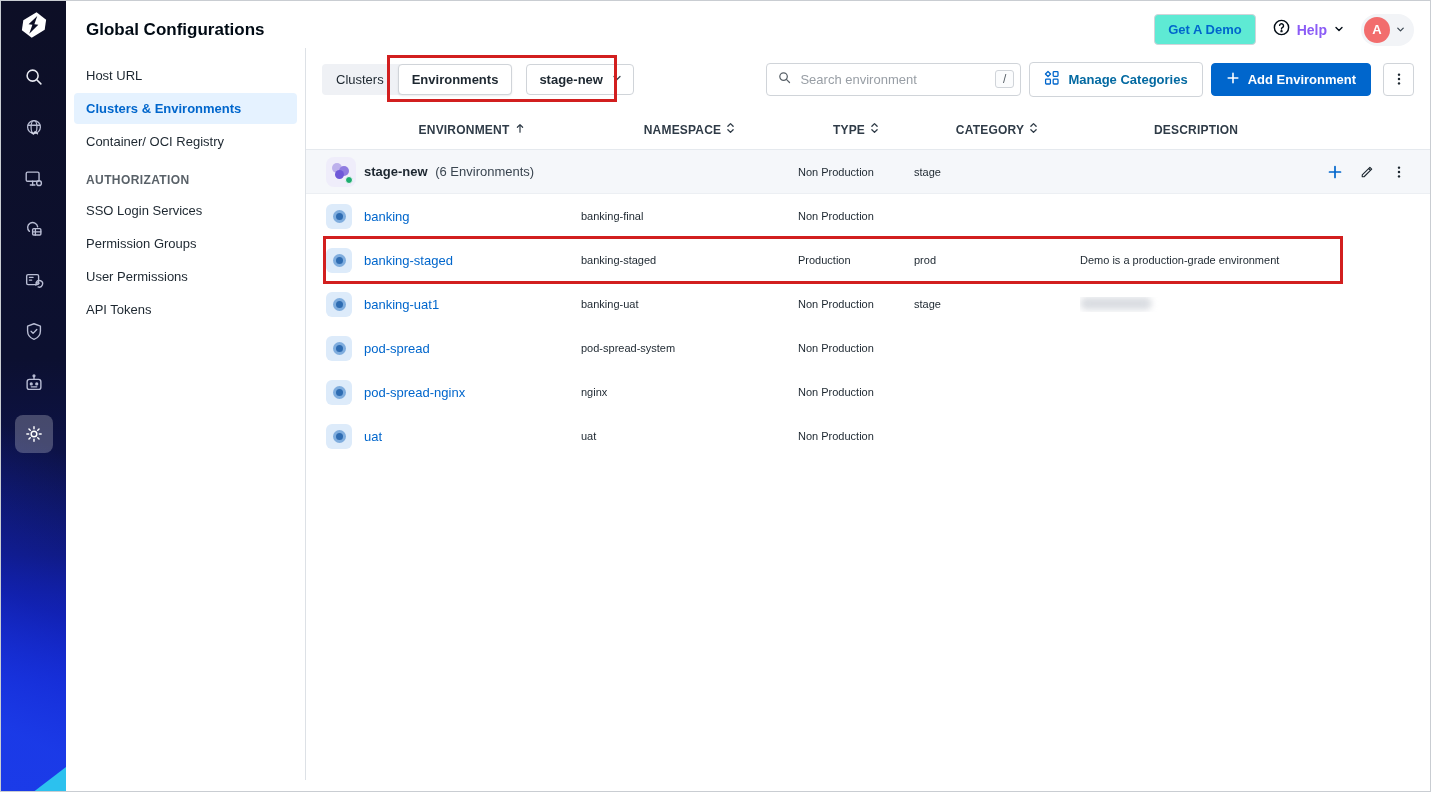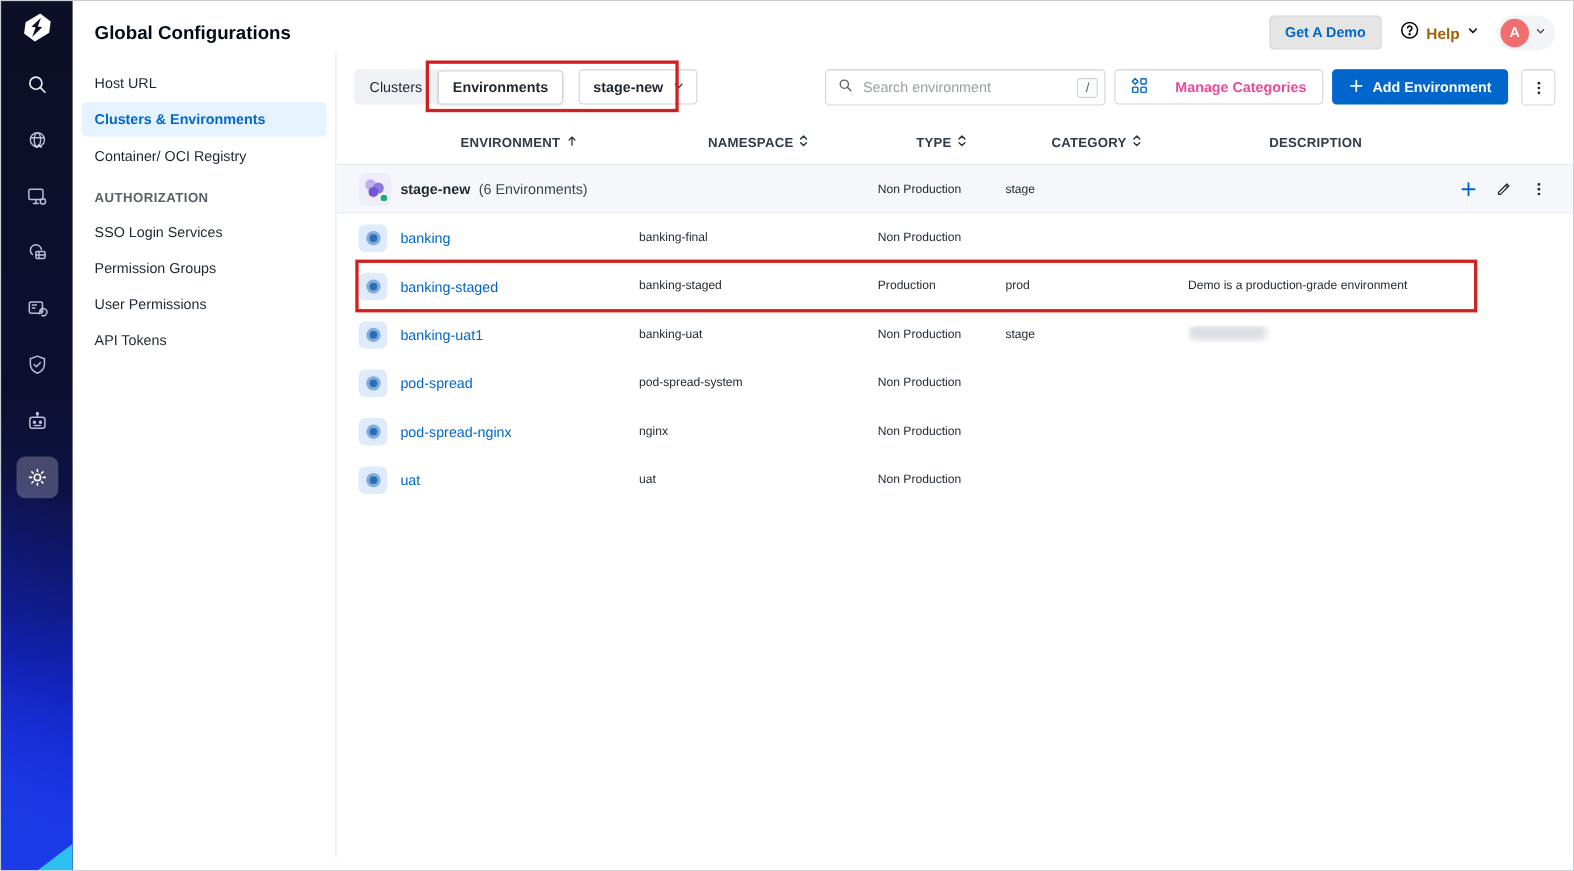--- a/index.html
+++ b/index.html
@@ -39,26 +39,26 @@
 
   
   .top-header {
     position: absolute; left: 65px; top: 0; right: 0; height: 58px;
     background: #fff; border-bottom: 1px solid #e0e3e7;
     display: flex; align-items: center; padding: 0 16px 0 20px;
   }
   .page-title { font-size: 17px; font-weight: 700; color: #000a14; }
   .header-right { margin-left: auto; display: flex; align-items: center; gap: 16px; }
   .demo-btn {
-    background: #e5e5e5; border: 1px solid #d0d4d9; border-radius: 4px;
+    background: #5eead4; border: 1px solid #d0d4d9; border-radius: 4px;
     color: #0066cc; font-weight: 700; font-size: 13px; padding: 7px 13px; cursor: pointer;
     font-family: inherit;
   }
   .help-wrap { display:flex; align-items:center; gap:6px; cursor:pointer; }
-  .help-label { font-size: 14px; font-weight: 700; color: #a16207; }
+  .help-label { font-size: 14px; font-weight: 700; color: #8b5cf6; }
   .avatar-pill {
     display:flex; align-items:center; gap:5px; background:#f2f4f7;
     border-radius: 16px; padding: 3px 8px 3px 3px; cursor:pointer;
   }
   .avatar-circle {
     width: 26px; height: 26px; border-radius: 50%; background: #f26d6d;
     color:#fff; font-size: 13px; font-weight: 700; display:flex; align-items:center; justify-content:center;
   }
 
   
@@ -74,21 +74,21 @@
   }
   .nav-item.active { background: #e5f2ff; color: #0066cc; font-weight: 700; }
   .nav-section-label {
     font-size: 12px; font-weight: 700; color: #596168; letter-spacing: .4px;
     padding: 14px 12px 8px; text-transform: uppercase;
   }
 
   
   .main { position: absolute; left: 305px; top: 47px; right: 0; bottom: 0; background: #fff; }
 
-  .toolbar { display: flex; padding: 15px 16px; gap: 8px; height: 62px; }
+  .toolbar { display: flex; align-items: center; padding: 15px 16px; gap: 8px; height: 62px; }
   .segmented { display: flex; align-items: center; background: #eff1f5; border-radius: 4px; }
   .seg-btn {
     font-size: 13px; color: #1d2730; background: transparent; border: 1px solid transparent;
     padding: 7px 13px; border-radius: 4px; cursor: pointer; font-family: inherit; white-space: nowrap;
   }
   .seg-btn.active { background: #fff; border-color: #d0d4d9; font-weight: 700; box-shadow: 0 1px 2px rgba(0,10,20,.08); }
   .cluster-dropdown {
     display:flex; align-items:center; gap: 8px; background:#fff; border:1px solid #d0d4d9;
     border-radius: 4px; padding: 7px 10px 7px 12px; font-size: 13px; font-weight: 600; color:#1d2730;
     cursor:pointer; font-family: inherit; margin-left: 6px;
@@ -101,22 +101,22 @@
   .search-box input {
     border: none; outline: none; flex: 1; font-size: 13px; color:#1d2730; font-family: inherit;
     background: transparent; min-width: 0;
   }
   .search-box input::placeholder { color: #989ea5; }
   .kbd-slash {
     border: 1px solid #d0d4d9; border-radius: 3px; font-size: 12px; color:#596168;
     padding: 1px 7px; background:#fbfcfd;
   }
   .manage-cat-btn {
-    display:flex; align-items:center; gap: 24px; background:#fff; border:1px solid #d0d4d9;
-    border-radius: 4px; padding: 7px 14px; color:#ec4899; font-size: 13px; font-weight: 700;
+    display:flex; align-items:center; gap: 8px; background:#fff; border:1px solid #d0d4d9;
+    border-radius: 4px; padding: 7px 14px; color:#0369a1; font-size: 13px; font-weight: 700;
     cursor:pointer; font-family: inherit; white-space: nowrap;
   }
   .add-env-btn {
     display:flex; align-items:center; gap: 8px; background:#0066cc; border:1px solid #0066cc;
     border-radius: 4px; padding: 7px 14px; color:#fff; font-size: 13px; font-weight: 700;
     cursor:pointer; font-family: inherit; white-space: nowrap;
   }
   .kebab-btn {
     width: 31px; height: 33px; background:#fff; border:1px solid #d0d4d9; border-radius: 4px;
     display:flex; align-items:center; justify-content:center; cursor:pointer; margin-left: 4px;

